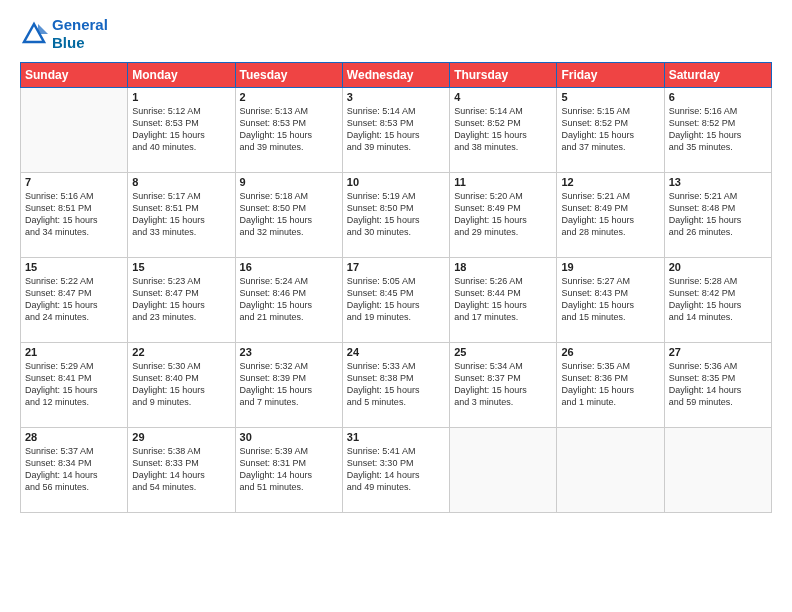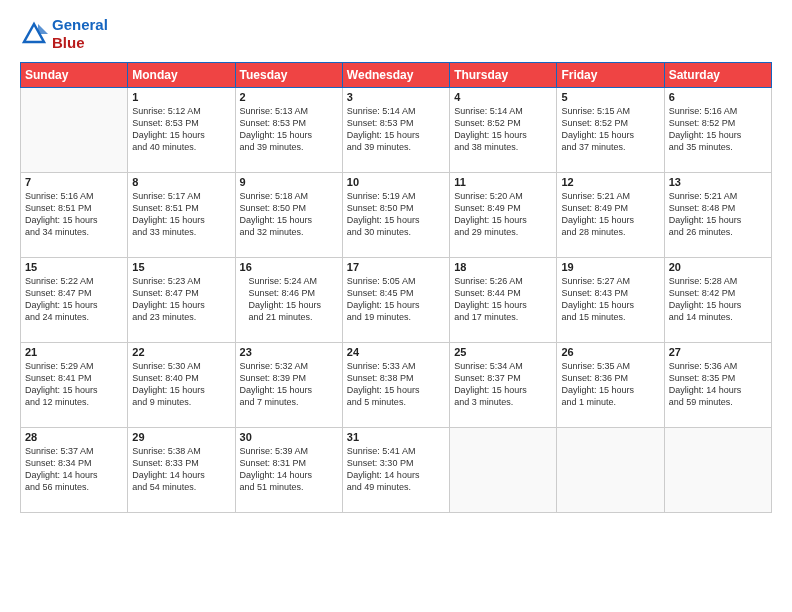--- a/index.html
+++ b/index.html
@@ -99,21 +99,21 @@
 <div class="page">
   <div class="header">
     <div class="logo">
       <svg class="logo-icon" viewBox="0 0 28 28">
         <rect x="0" y="0" width="28" height="28" fill="white"></rect>
         <polygon points="14,4 24,22 4,22" fill="none" stroke="#1565c0" stroke-width="2.5"></polygon>
         <polygon points="18,4 28,14 18,14" fill="#1565c0" opacity="0.7"></polygon>
       </svg>
       <div style="display:flex;flex-direction:column;line-height:1.1;">
         <span class="logo-text"><span>General</span></span>
-        <span class="logo-text" style="color:#b91c1c;">Blue</span>
+        <span class="logo-text" style="color:#0369a1;">Blue</span>
       </div>
     </div>
     <div class="title-block">
       <div class="month-title"></div>
       <div class="location"></div>
     </div>
   </div>
 
   <table class="calendar">
     <thead>
@@ -235,21 +235,21 @@
           </td>
           <td>
             <span class="day-num">15</span>
             <div class="cell-info" style="white-space: pre-line;">Sunrise: 5:23 AM
 Sunset: 8:47 PM
 Daylight: 15 hours
 and 23 minutes.</div>
           </td>
           <td>
             <span class="day-num">16</span>
-            <div class="cell-info" style="white-space: pre-line; margin-left: 9px;">Sunrise: 5:24 AM
+            <div class="cell-info" style="white-space: pre-line;">Sunrise: 5:24 AM
 Sunset: 8:46 PM
 Daylight: 15 hours
 and 21 minutes.</div>
           </td>
           <td>
             <span class="day-num">17</span>
             <div class="cell-info" style="white-space: pre-line;">Sunrise: 5:05 AM
 Sunset: 8:45 PM
 Daylight: 15 hours
 and 19 minutes.</div>

